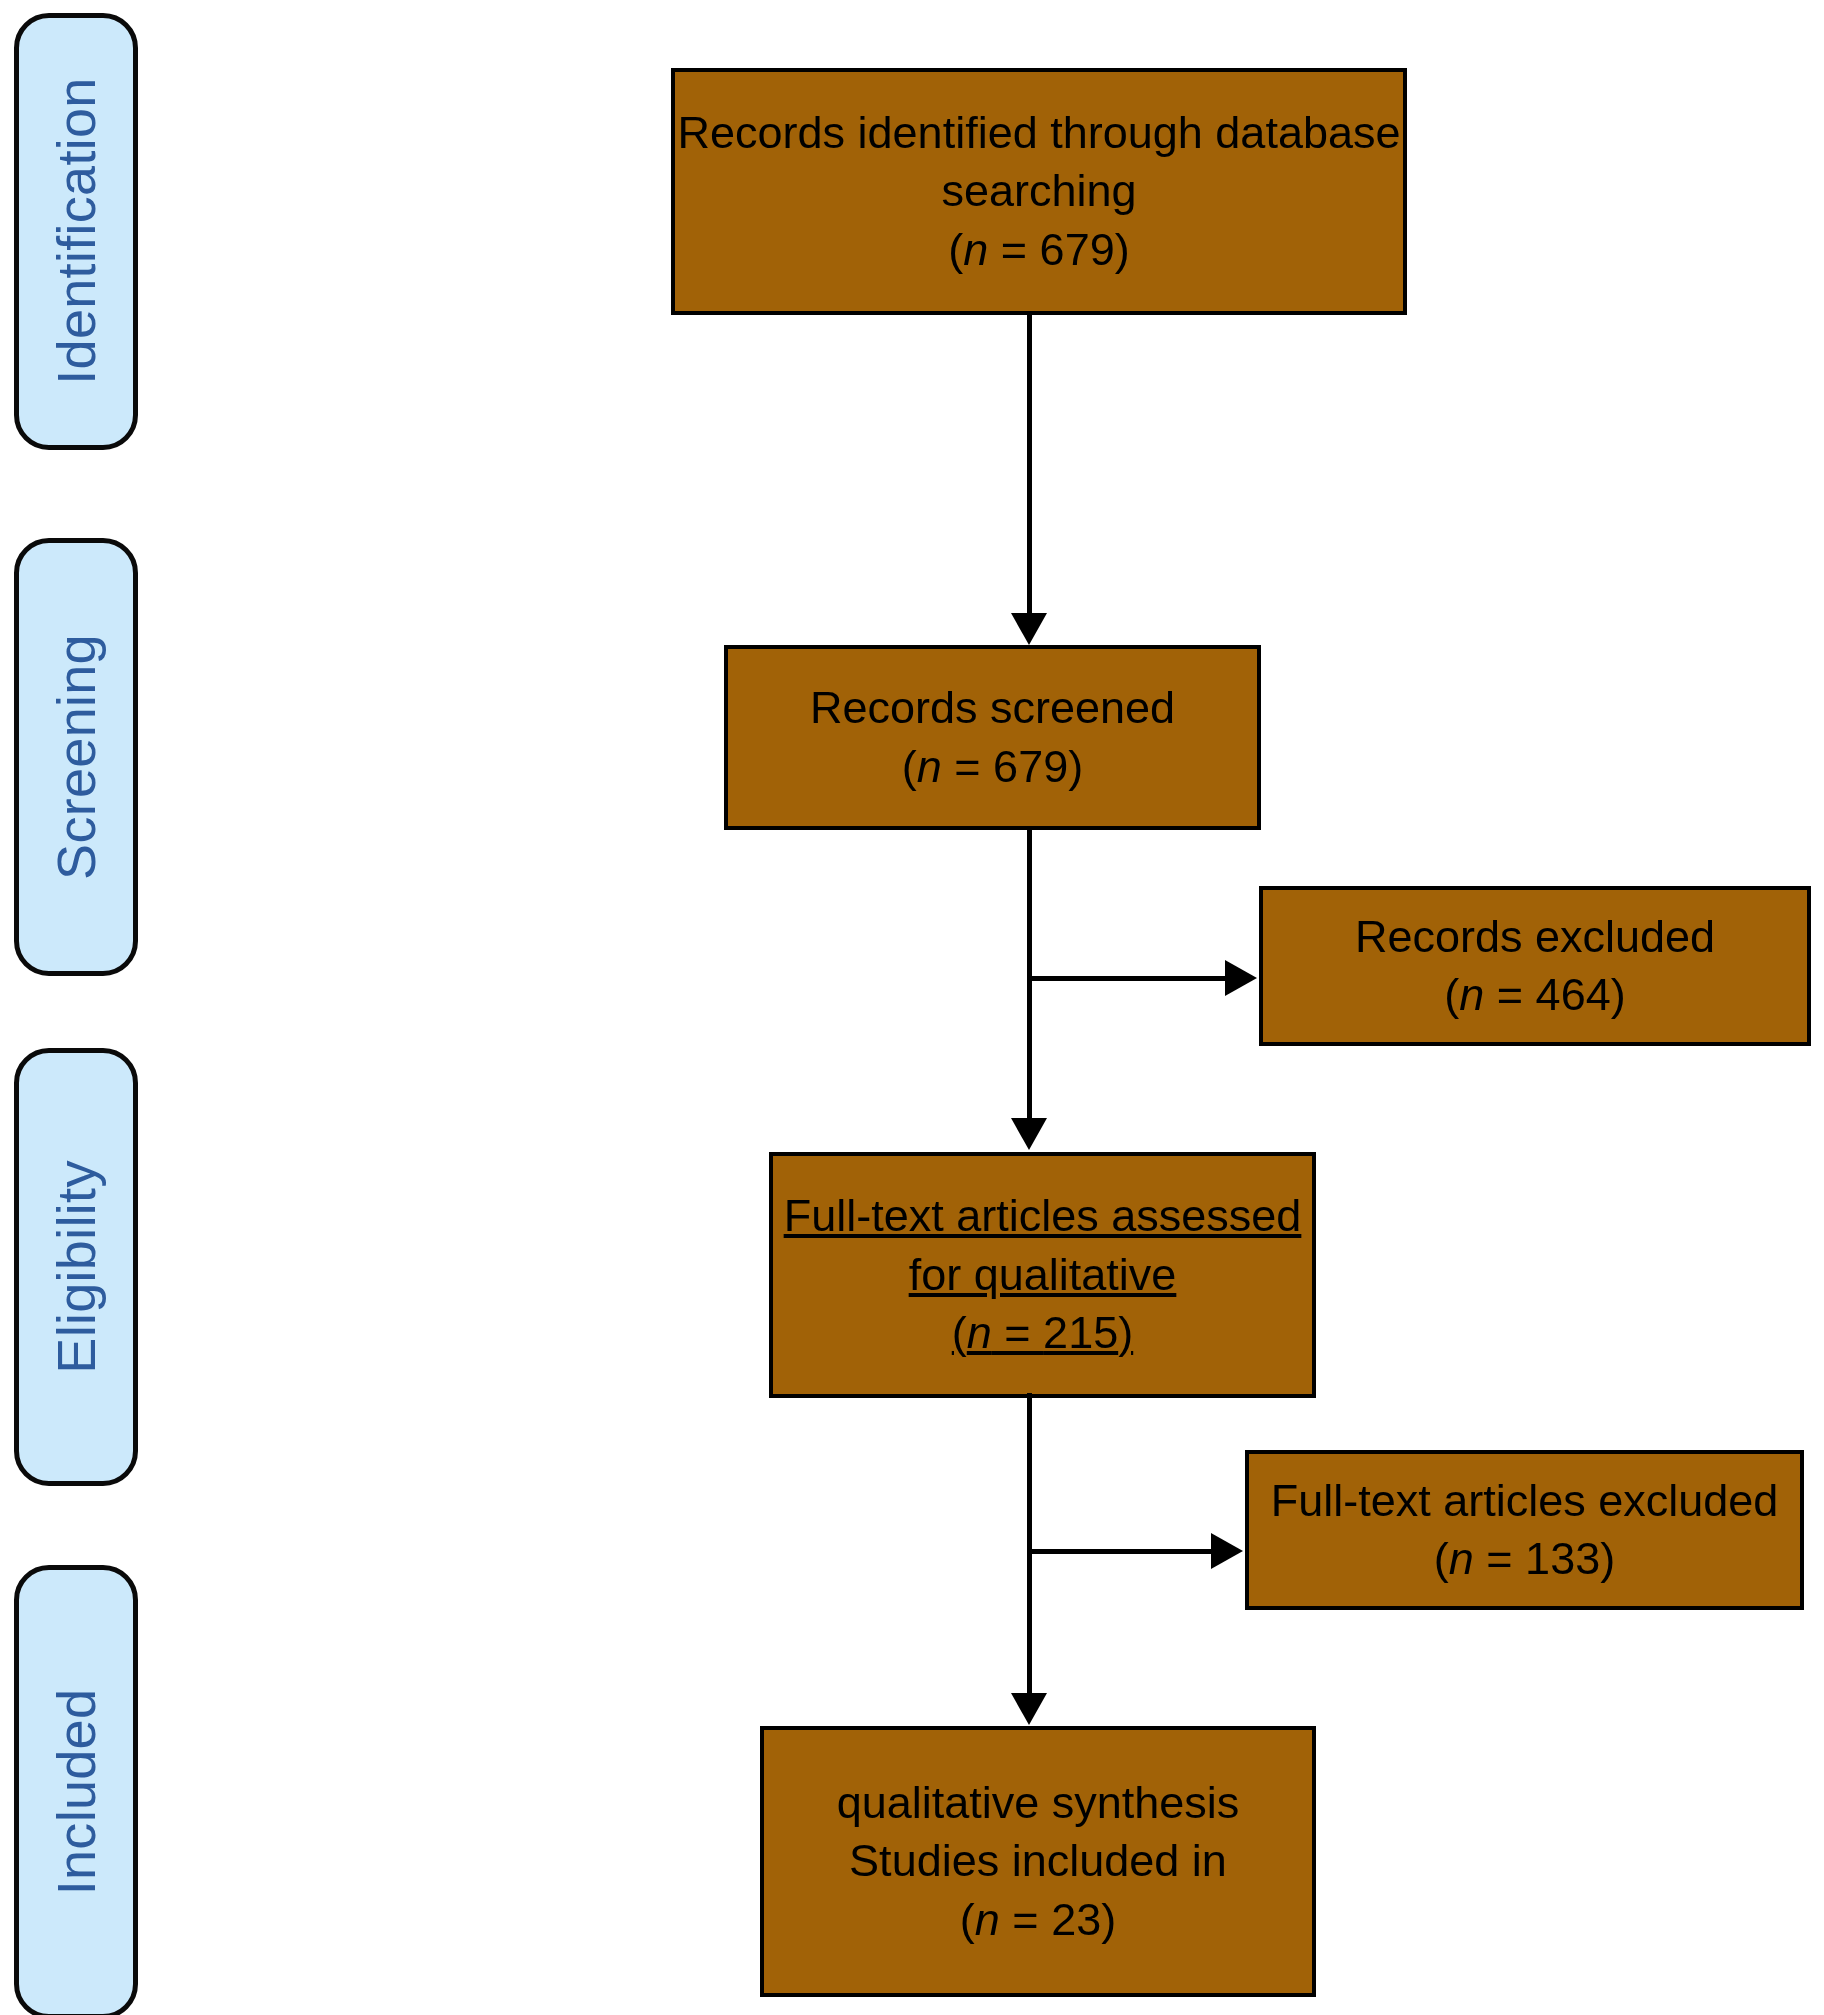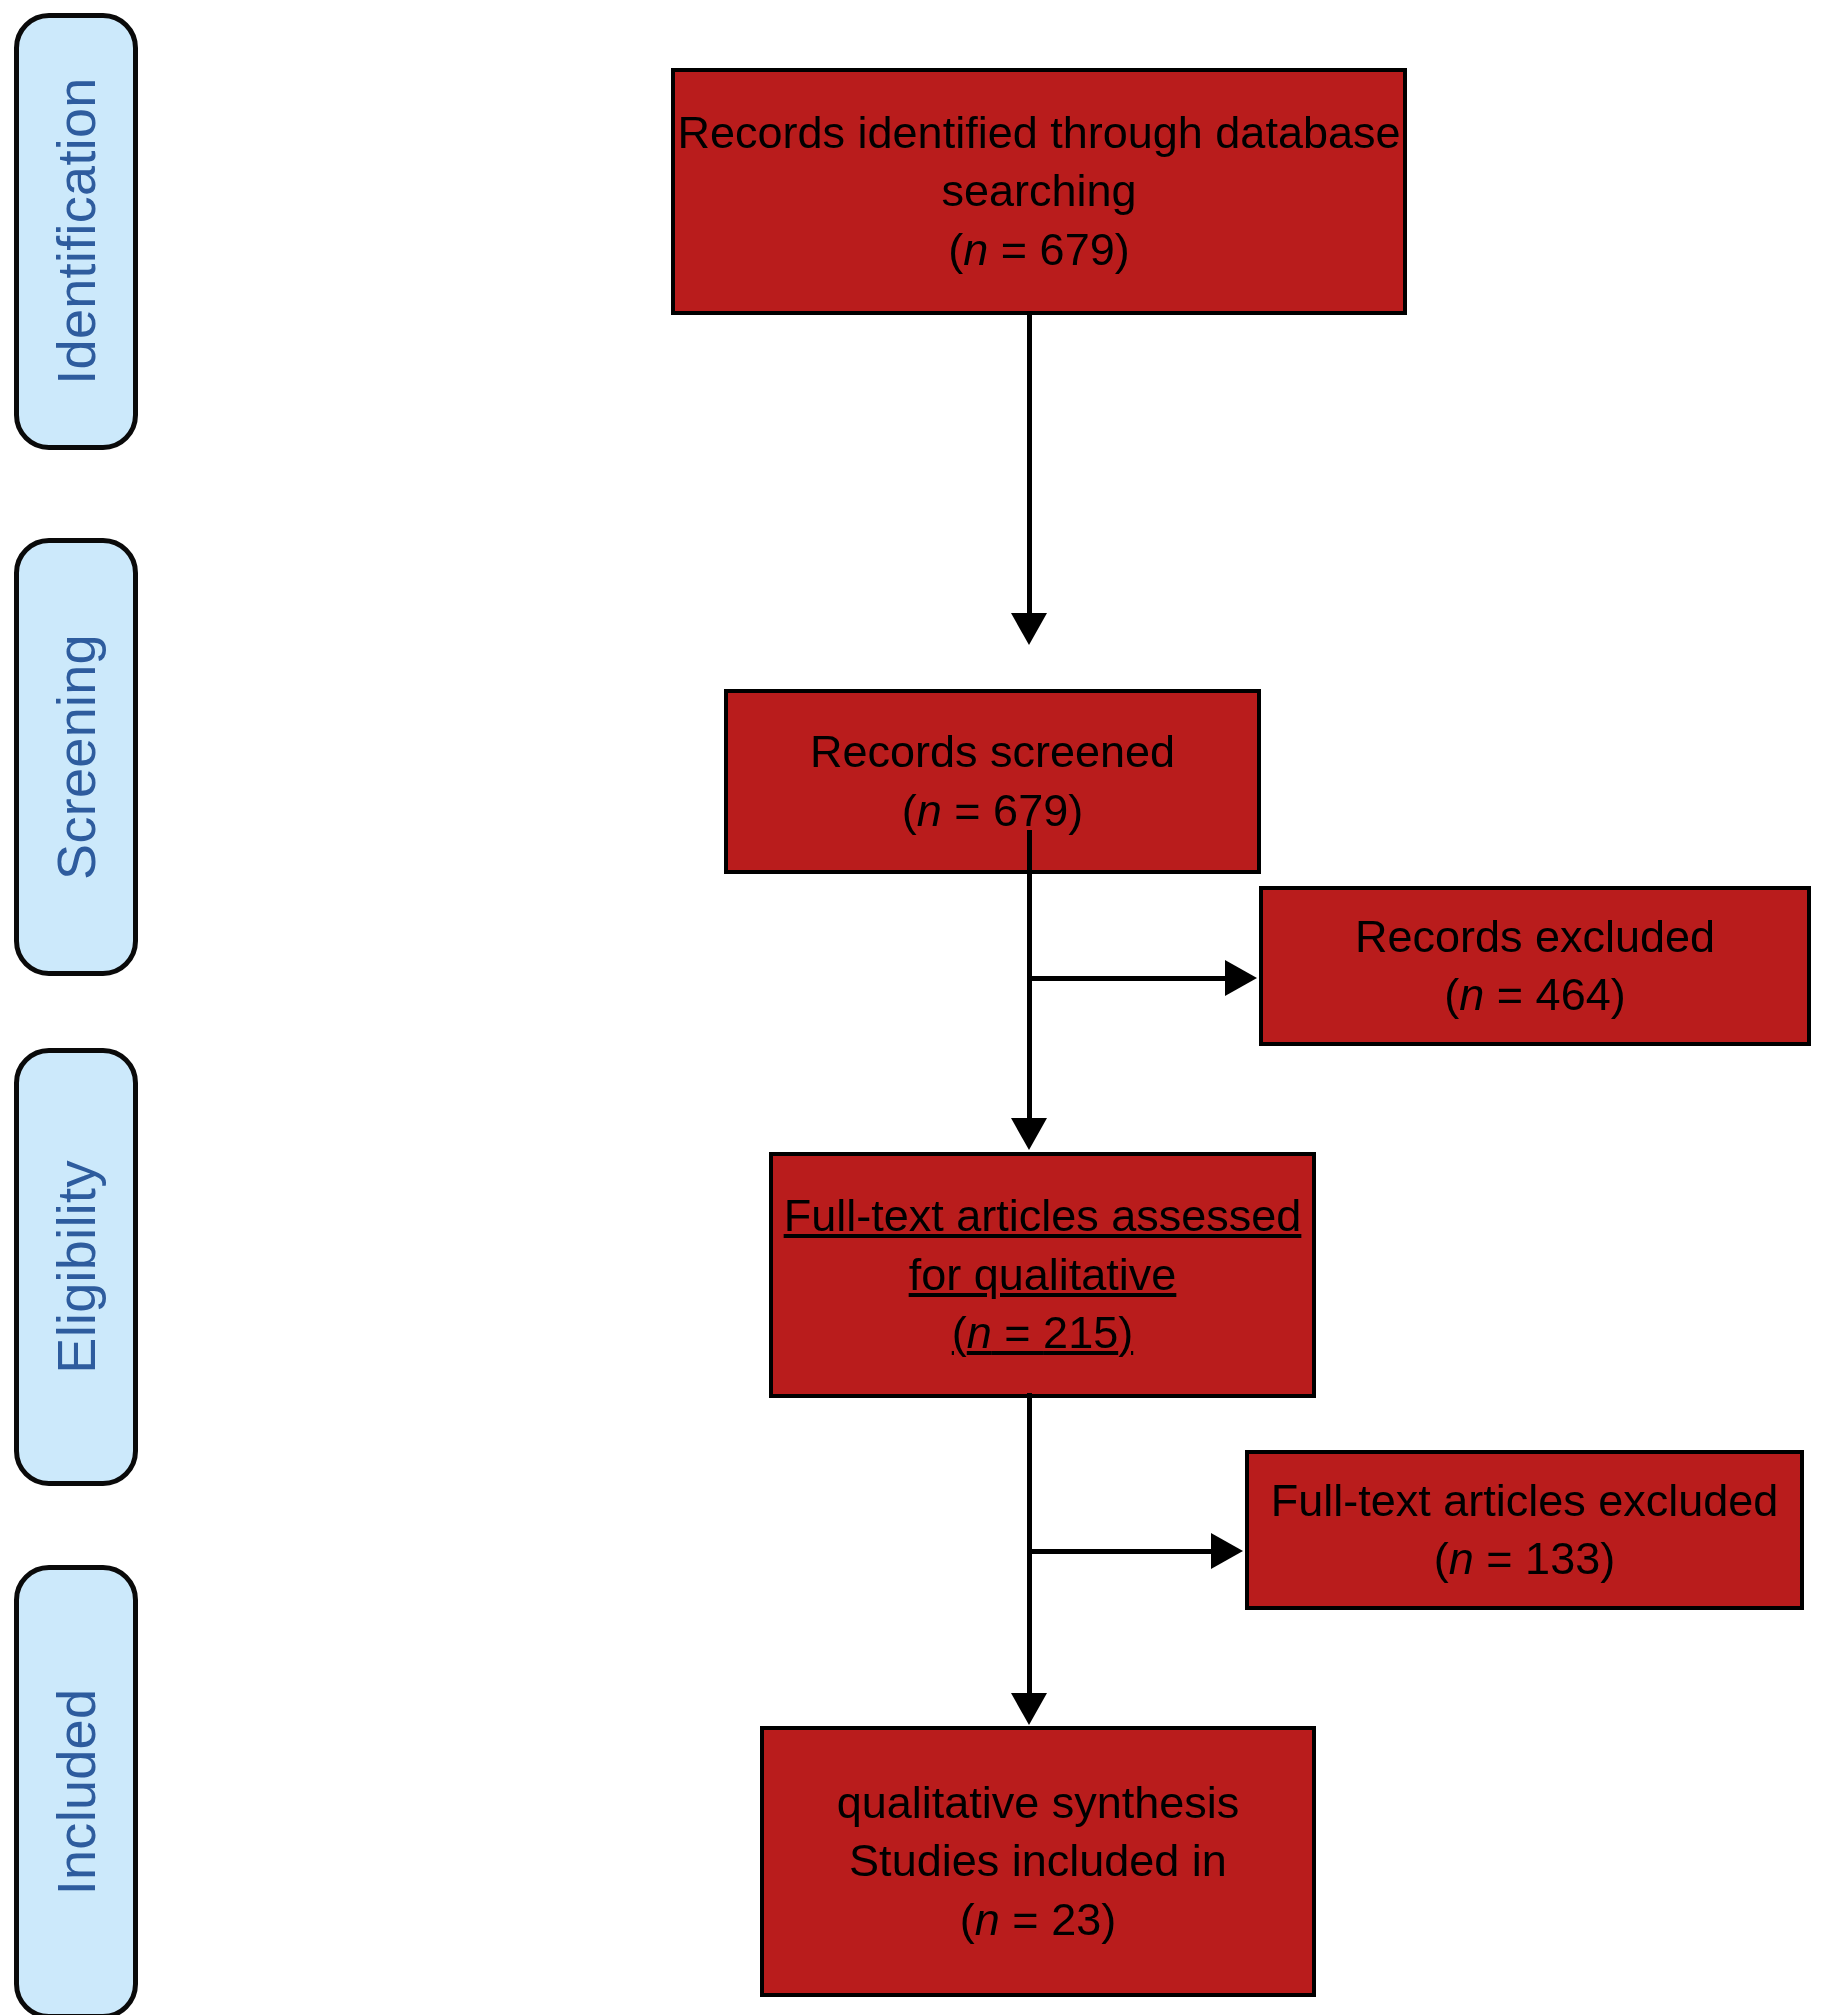--- a/index.html
+++ b/index.html
@@ -40,21 +40,21 @@
     color: #2e5c9e;
     font-size: 54px;
     font-weight: 400;
     letter-spacing: 0.3px;
     font-family: "Liberation Sans", sans-serif;
   }
 
   
   .flow-box {
     position: absolute;
-    background: #b91c1c;
+    background: #a16207;
     border: 4.5px solid #000000;
     box-sizing: border-box;
     display: flex;
     flex-direction: column;
     align-items: center;
     justify-content: center;
     color: #000000;
     font-size: 45px;
     line-height: 1.30;
     text-align: center;
@@ -113,21 +113,21 @@
 
   <div class="flow-box" style="left:671px; top:68px; width:736px; height:247px;">
     <span class="line">Records identified through database</span>
     <span class="line">searching</span>
     <span class="nline">(<i>n</i> = <span>679</span>)</span>
   </div>
 
   <div class="vline" style="left:1027px; top:315px; height:299px;"></div>
   <div class="arrow-down" style="left:1011px; top:613px;"></div>
 
-  <div class="flow-box" style="left:724px; top:645px; width:537px; height:185px;margin-top:44px;">
+  <div class="flow-box" style="left:724px; top:645px; width:537px; height:185px;">
     <span class="line">Records screened</span>
     <span class="nline">(<i>n</i> = <span>679</span>)</span>
   </div>
 
   <div class="vline" style="left:1027px; top:830px; height:289px;"></div>
   <div class="arrow-down" style="left:1011px; top:1118px;"></div>
 
   <div class="hline" style="left:1027px; top:976px; width:199px;"></div>
   <div class="arrow-right" style="left:1225px; top:960px;"></div>
 

